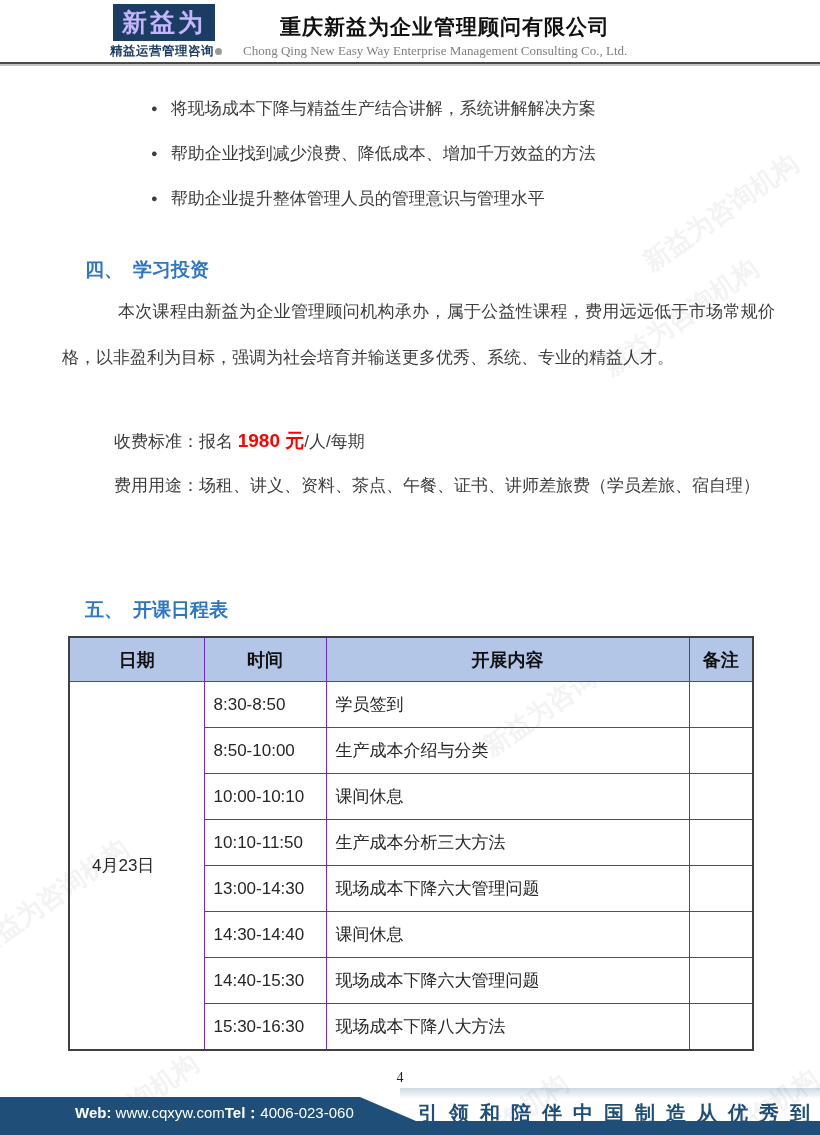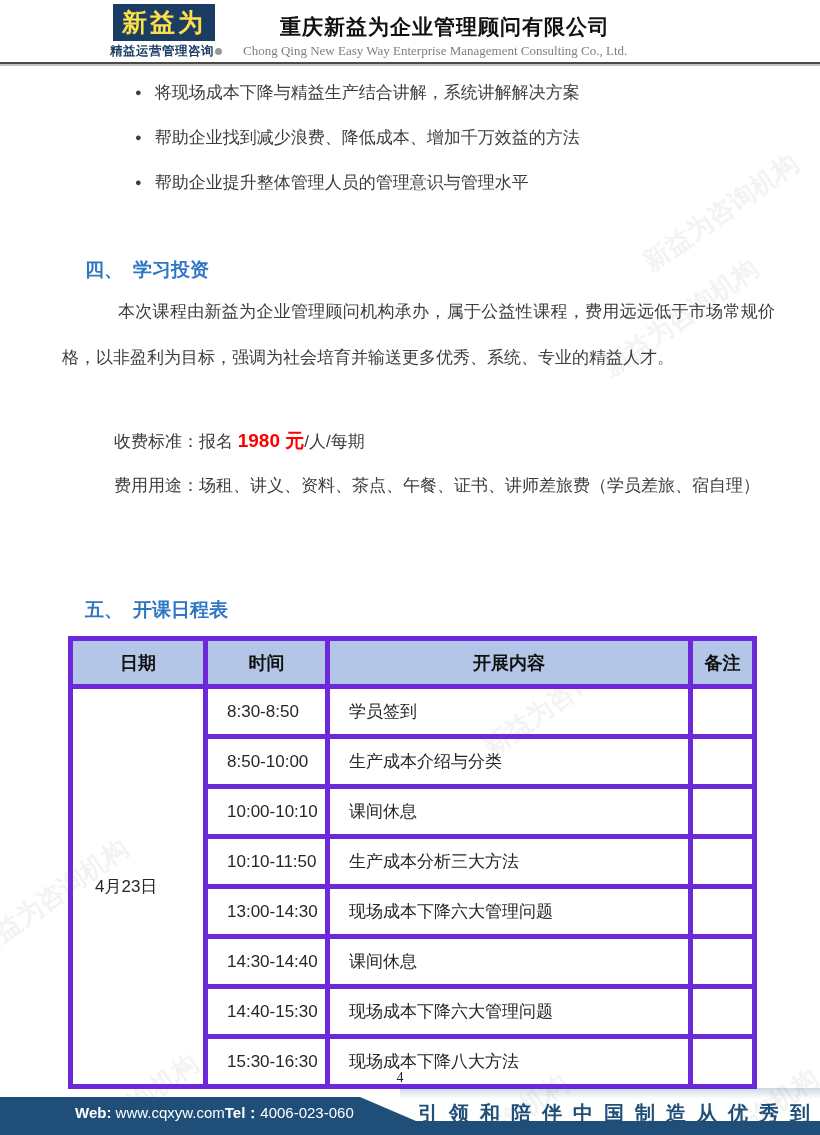--- a/index.html
+++ b/index.html
@@ -3,51 +3,51 @@
 <meta charset="utf-8">
 <style>
   html,body{margin:0;padding:0;background:#ffffff;}
   .page{
     position:relative;width:820px;height:1135px;background:#ffffff;overflow:hidden;
     font-family:"Liberation Sans",sans-serif;color:#3d3d3d;
   }
   
   .logo-box{
     position:absolute;left:113px;top:4px;width:102px;height:37px;background:#1c3d63;
-    color:#fde047;font-weight:bold;font-size:25px;line-height:37px;text-align:center;letter-spacing:3px;
+    color:#c4b5fd;font-weight:bold;font-size:25px;line-height:37px;text-align:center;letter-spacing:3px;
   }
   .logo-sub{
     position:absolute;left:110px;top:43px;font-size:12.5px;font-weight:bold;color:#1c3d63;letter-spacing:.5px;white-space:nowrap;font-family:Liberation Mono, monospace;
   }
   .logo-dot{display:inline-block;width:7px;height:7px;border-radius:50%;background:#9a9a9a;margin-left:1px;vertical-align:baseline;}
   .company-cn{position:absolute;left:280px;top:13px;font-size:21px;font-weight:bold;color:#111111;letter-spacing:1px;white-space:nowrap;}
   .company-en{position:absolute;left:243px;top:43px;font-family:"Liberation Serif",serif;font-size:13px;color:#7f7f7f;white-space:nowrap;}
   .header-rule{position:absolute;left:0;top:62px;width:820px;height:2px;background:#4a4a4a;}
   .header-rule-shadow{position:absolute;left:0;top:64px;width:820px;height:2px;background:#c3c3c3;}
   
-  .bullets{position:absolute;left:135px;top:70px;margin:0;padding:0;list-style:none;}
+  .bullets{position:absolute;left:135px;top:70px;margin:16px;padding:0;list-style:none;}
   .bullets li{font-size:17px;line-height:45px;color:#3d3d3d;white-space:nowrap;}
   .bullets li::before{content:"●";font-size:11px;vertical-align:2px;margin-right:13px;color:#3d3d3d;}
   
   .sec-heading{position:absolute;left:85px;font-size:19px;font-weight:bold;color:#2f76c5;white-space:nowrap;}
   .sec-heading .num{margin-right:10px;}
   .h4{top:257px;}
   .h5{top:597px;}
   
   .para{position:absolute;left:62px;width:713px;font-size:17px;line-height:46px;color:#3d3d3d;text-align:justify;}
   .para1{top:289px;text-indent:56px;}
   .fee-line{position:absolute;left:62px;top:428px;font-size:17px;line-height:26px;color:#3d3d3d;text-indent:52px;white-space:nowrap;}
   .fee-red{color:#fe0000;font-weight:bold;font-size:19px;}
   .usage{top:463px;text-indent:52px;line-height:45px;}
   
   .sched{position:absolute;left:68px;top:636px;border-collapse:collapse;table-layout:fixed;width:686px;
          border:2px solid #404040;font-size:17px;color:#262626;}
-  .sched th,.sched td{border:5px solid #6d28d9;overflow:hidden;white-space:nowrap;}
+  .sched th,.sched td{border:1px solid #6d28d9;overflow:hidden;white-space:nowrap;}
   .sched th{height:41px;background:#b4c6e7;font-size:18px;font-weight:bold;color:#111111;text-align:center;}
-  .sched td{height:43px;padding-left:19px;text-align:left;vertical-align:middle;}
+  .sched td{height:43px;padding-left:9px;text-align:left;vertical-align:middle;}
   .sched td.date-cell{padding-left:22px;vertical-align:middle;}
   
   .pageno{position:absolute;left:0;top:1070px;width:800px;text-align:center;font-family:"Liberation Serif",serif;font-size:14px;color:#222222;}
   .f-bottom{position:absolute;left:0;top:1121px;width:820px;height:14px;background:#1f4e79;}
   .f-left{position:absolute;left:0;top:1097px;width:360px;height:38px;background:#1f4e79;}
   .f-diag{position:absolute;left:360px;top:1097px;width:0;height:0;border-left:56px solid #1f4e79;border-top:24px solid transparent;}
   .f-shade{position:absolute;left:400px;top:1088px;width:420px;height:11px;
            background:linear-gradient(to bottom,rgba(31,78,121,0.22),rgba(31,78,121,0));}
   .f-web{position:absolute;left:75px;top:1104px;color:#ffffff;font-size:15px;white-space:nowrap;}
   .f-web b{font-weight:bold;}

